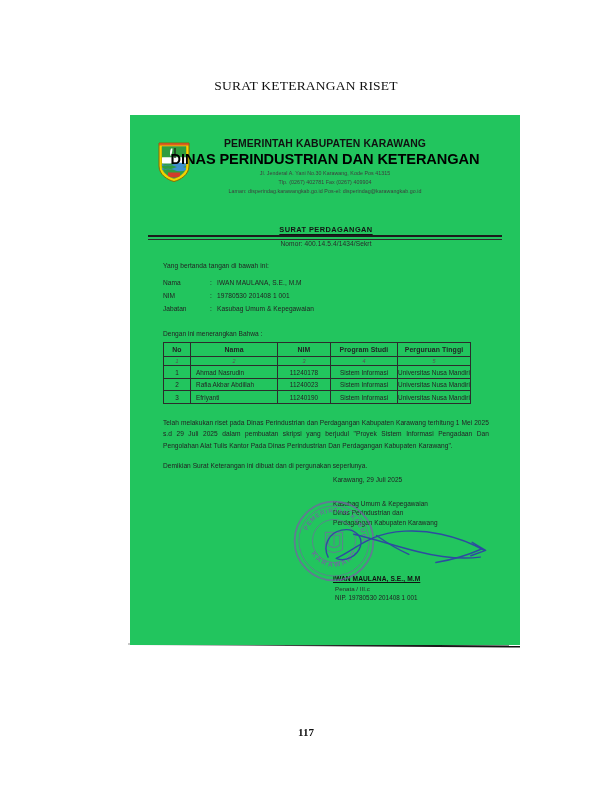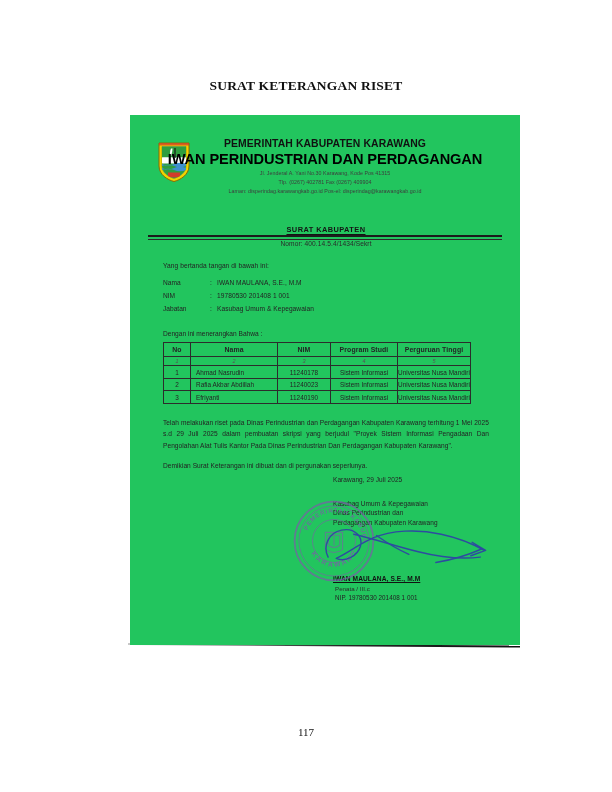--- a/index.html
+++ b/index.html
@@ -17,21 +17,21 @@
   }
 
   
   .page-title {
     position: absolute;
     top: 78px;
     left: 0;
     width: 612px;
     text-align: center;
     font-family: "Liberation Serif", serif;
-    font-weight: bold;
+    font-weight: normal;
     font-size: 13.5px;
     letter-spacing: 0.2px;
     color: #111;
   }
 
   
   .scan {
     position: absolute;
     left: 130px;
     top: 115px;
@@ -310,21 +310,21 @@
   }
 
   
   .folio {
     position: absolute;
     left: 0;
     top: 726px;
     width: 612px;
     text-align: center;
     font-family: "Liberation Serif", serif;
-    font-weight: normal;
+    font-weight: bold;
     font-size: 11px;
     color: #111;
   }
 </style>
 </head>
 <body>
 
 <div class="page-title">SURAT KETERANGAN RISET</div>
 
 <div class="scan-edge-top"></div>
@@ -346,34 +346,34 @@
         <path d="M10 46 q12 5 24 0 q12 -5 24 0 v4 q-12 5 -24 0 q-12 -5 -24 0 Z" fill="#3f8fd0"></path>
         <path d="M10 54 q12 5 24 0 q12 -5 24 0 v4 q-12 5 -24 0 q-12 -5 -24 0 Z" fill="#3f8fd0"></path>
         <path d="M28 15 q-4 10 0 16 q3 -9 3 -16 Z" fill="#ffffff"></path>
         <path d="M36 14 v20" stroke="#1a1a1a" stroke-width="2.5" fill="none"></path>
         <path d="M22 63 h24 v7 q-12 6 -24 0 Z" fill="#d23b2a"></path>
         <path d="M4 4 H64 V9 H4 Z" fill="#d23b2a" opacity="0.75"></path>
       </svg>
 
       <div class="lh-text">
         <div class="lh-line1">PEMERINTAH KABUPATEN KARAWANG</div>
-        <div class="lh-line2">IWAN PERINDUSTRIAN DAN PERDAGANGAN</div>
+        <div class="lh-line2">DINAS PERINDUSTRIAN DAN KETERANGAN</div>
         <div class="lh-addr">Jl. Jenderal A. Yani No.30 Karawang, Kode Pos 41315</div>
         <div class="lh-addr">Tlp. (0267) 402781  Fax (0267) 409904</div>
         <div class="lh-addr">Laman: disperindag.karawangkab.go.id Pos-el: disperindag@karawangkab.go.id</div>
       </div>
     </div>
     <div class="lh-rule"></div>
     <div class="lh-rule-thin"></div>
   </div>
 
   <div class="doc">
 
     <div class="title-block">
-      <div class="doc-title">SURAT KABUPATEN</div>
+      <div class="doc-title">SURAT PERDAGANGAN</div>
       <div class="doc-number">Nomor: 400.14.5.4/1434/Sekrt</div>
     </div>
 
     <div class="intro">Yang bertanda tangan di bawah ini:</div>
 
     <div class="ident">
       <div class="ident-row">
         <span class="ident-label">Nama</span>
         <span class="ident-colon">:</span>
         <span class="ident-value">IWAN MAULANA, S.E., M.M</span>

